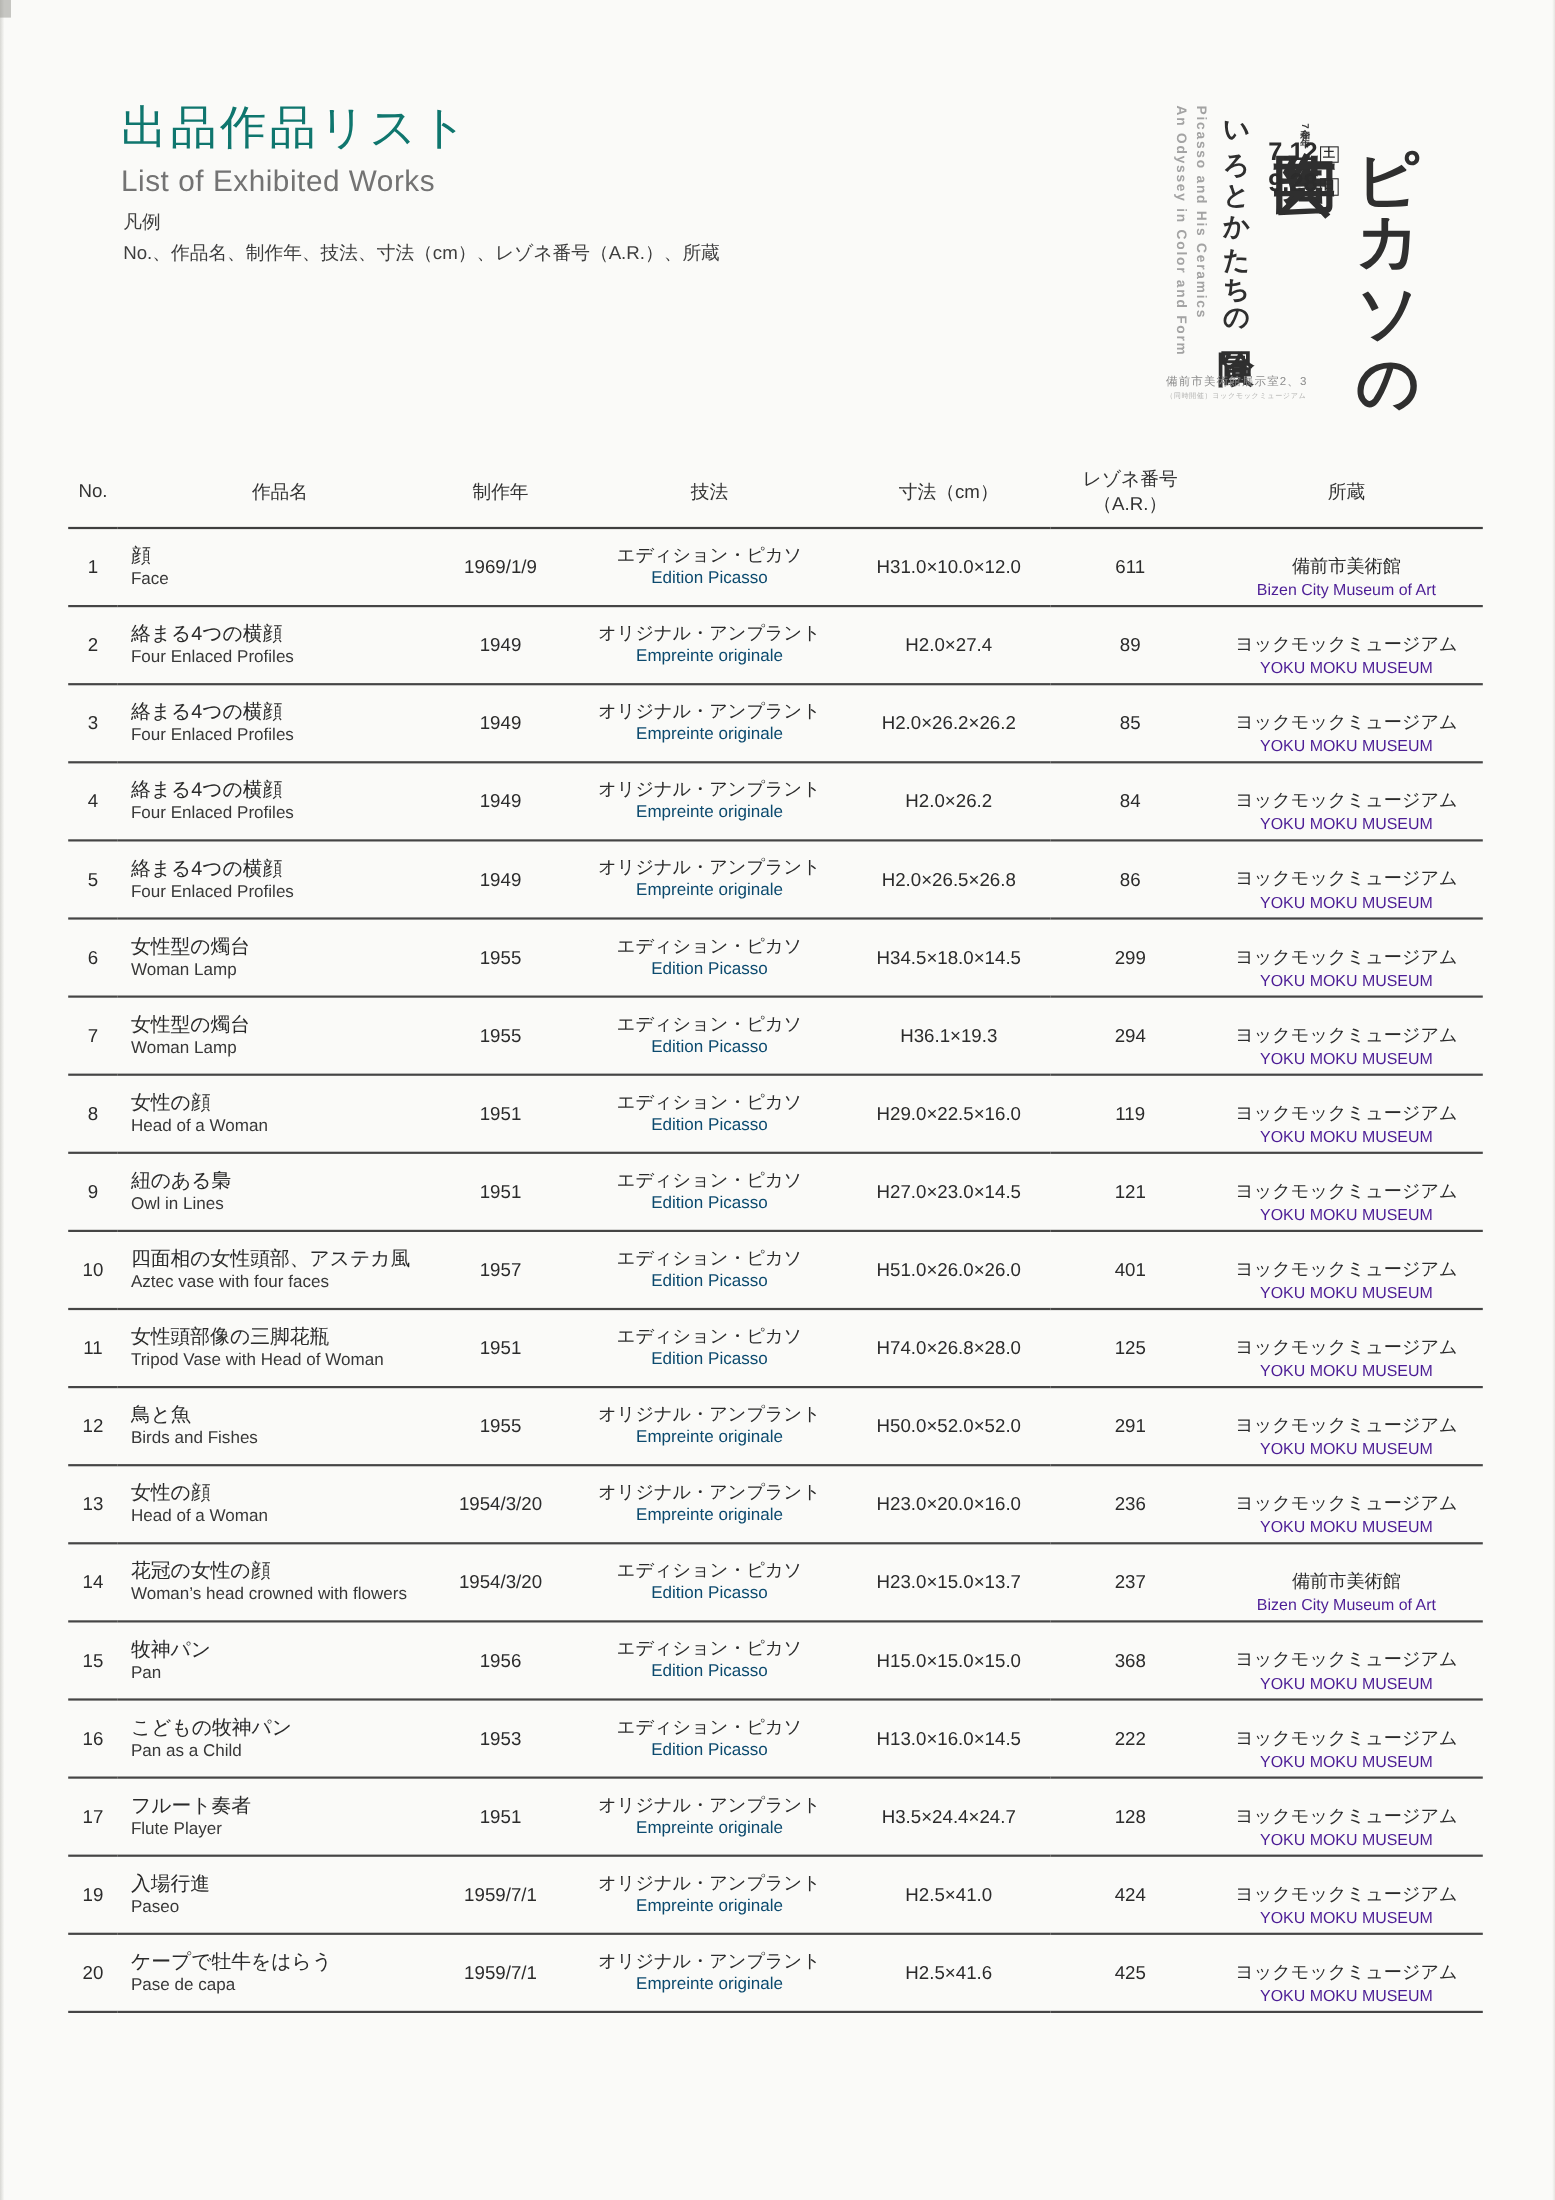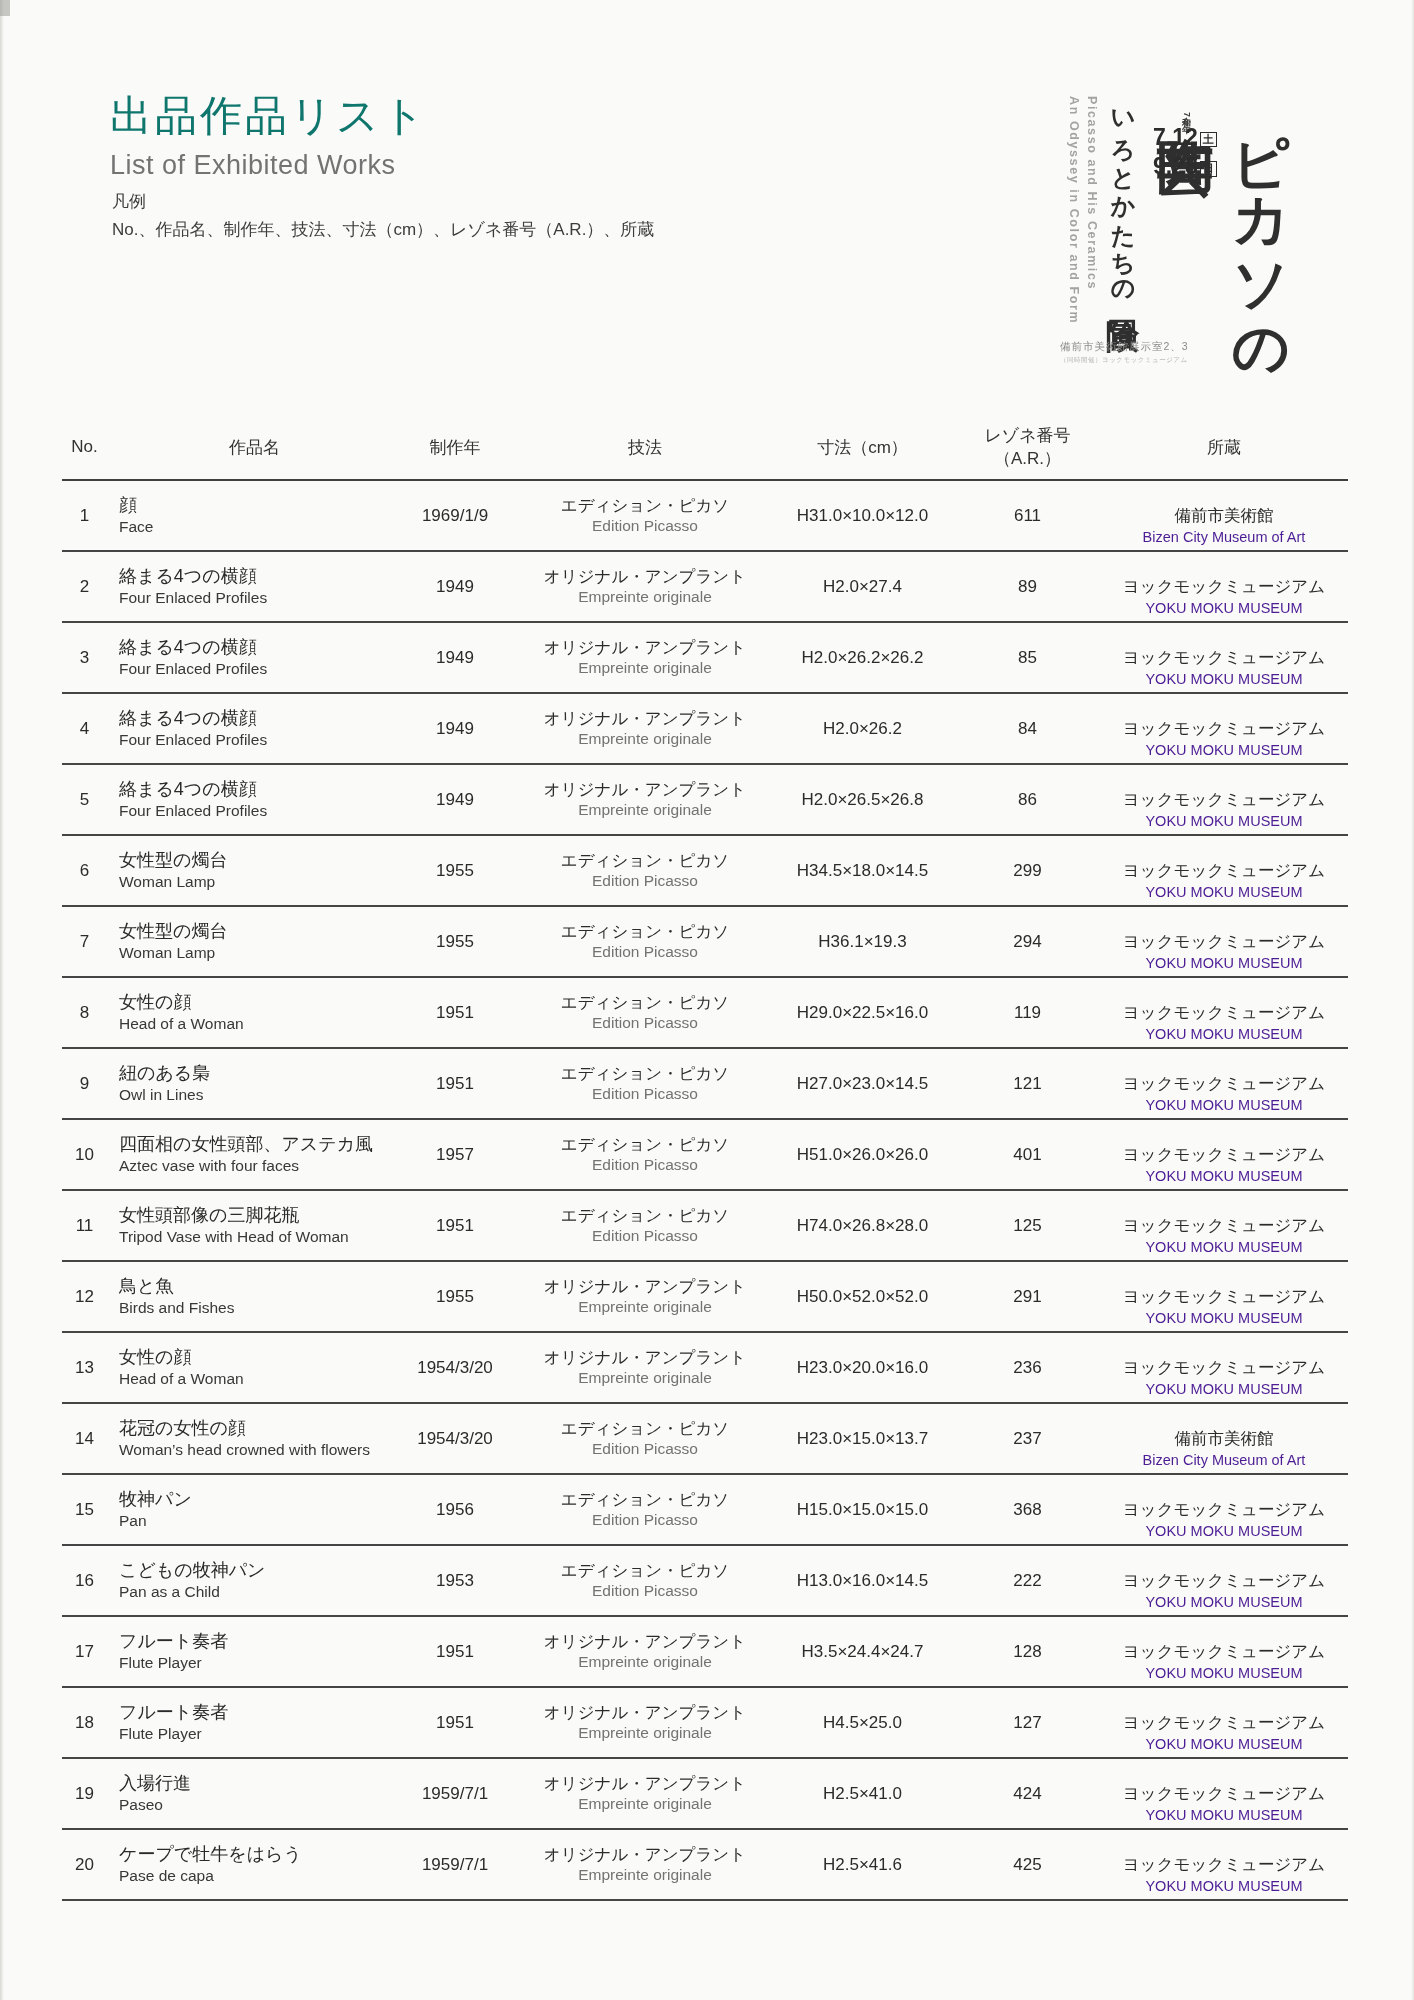--- a/index.html
+++ b/index.html
@@ -56,21 +56,21 @@
   .worklist td {
     height:71px; vertical-align:middle; text-align:center;
     border-bottom:2px solid #454545;
     font-size:17px; color:#2b2b2b;
   }
   .cell-no { font-size:17px; color:#333; }
   .cell-title { text-align:left !important; padding-left:12px; }
   .t-ja { font-size:18px; color:#2a2a2a; line-height:1.3; }
   .t-en { font-size:15.5px; color:#383838; line-height:1.3; }
   .tech-ja { font-size:16.5px; line-height:1.35; }
-  .tech-en { font-size:15.5px; color:#737373; line-height:1.35;text-align:center; }
+  .tech-en { font-size:15.5px; color:#0c4a6e; line-height:1.35;text-align:center; }
   .own-ja { font-size:16.5px; line-height:1.4;margin-top:20px; }
   .own-en { font-size:14.5px; color:#4c1d95; line-height:1.4; }
 </style>
 </head>
 <body>
 
 <div class="edge-left"></div>
 <div class="edge-right"></div>
 <div class="corner-mark"></div>
 
@@ -439,38 +439,20 @@
           <div class="tech-en">Empreinte originale</div>
         </td>
         <td>H3.5×24.4×24.7</td>
         <td>128</td>
         <td>
           <div class="own-ja">ヨックモックミュージアム</div>
           <div class="own-en">YOKU MOKU MUSEUM</div>
         </td>
       </tr>
 
-      <tr>
-        <td class="cell-no">18</td>
-        <td class="cell-title">
-          <div class="t-ja">フルート奏者</div>
-          <div class="t-en">Flute Player</div>
-        </td>
-        <td>1951</td>
-        <td>
-          <div class="tech-ja">オリジナル・アンプラント</div>
-          <div class="tech-en">Empreinte originale</div>
-        </td>
-        <td>H4.5×25.0</td>
-        <td>127</td>
-        <td>
-          <div class="own-ja">ヨックモックミュージアム</div>
-          <div class="own-en">YOKU MOKU MUSEUM</div>
-        </td>
-      </tr>
 
       <tr>
         <td class="cell-no">19</td>
         <td class="cell-title">
           <div class="t-ja">入場行進</div>
           <div class="t-en">Paseo</div>
         </td>
         <td>1959/7/1</td>
         <td>
           <div class="tech-ja">オリジナル・アンプラント</div>

